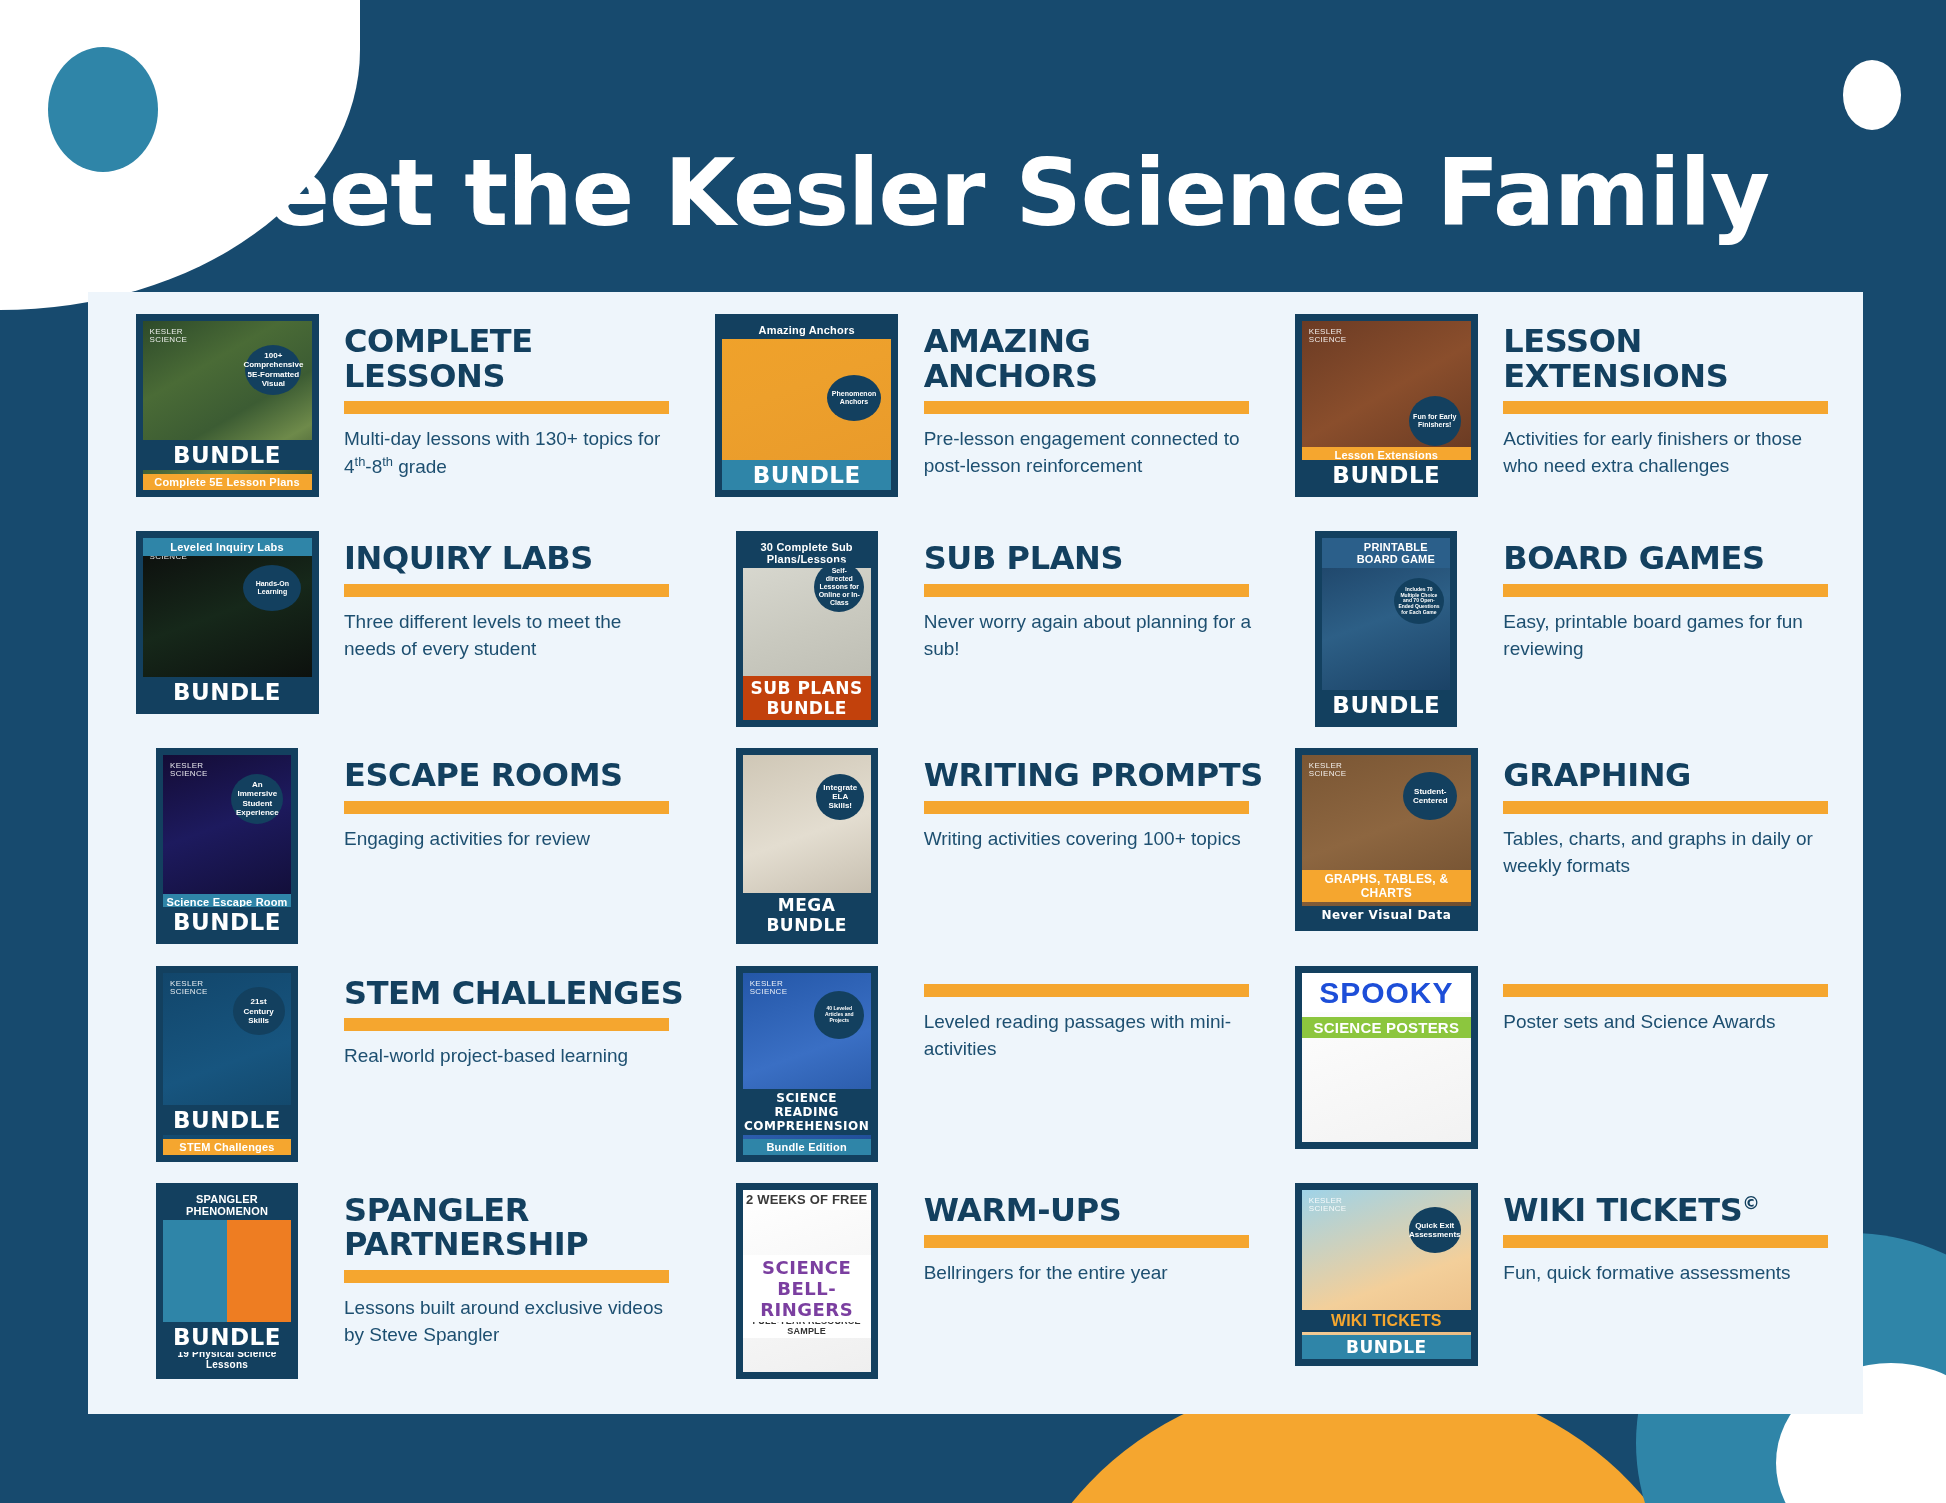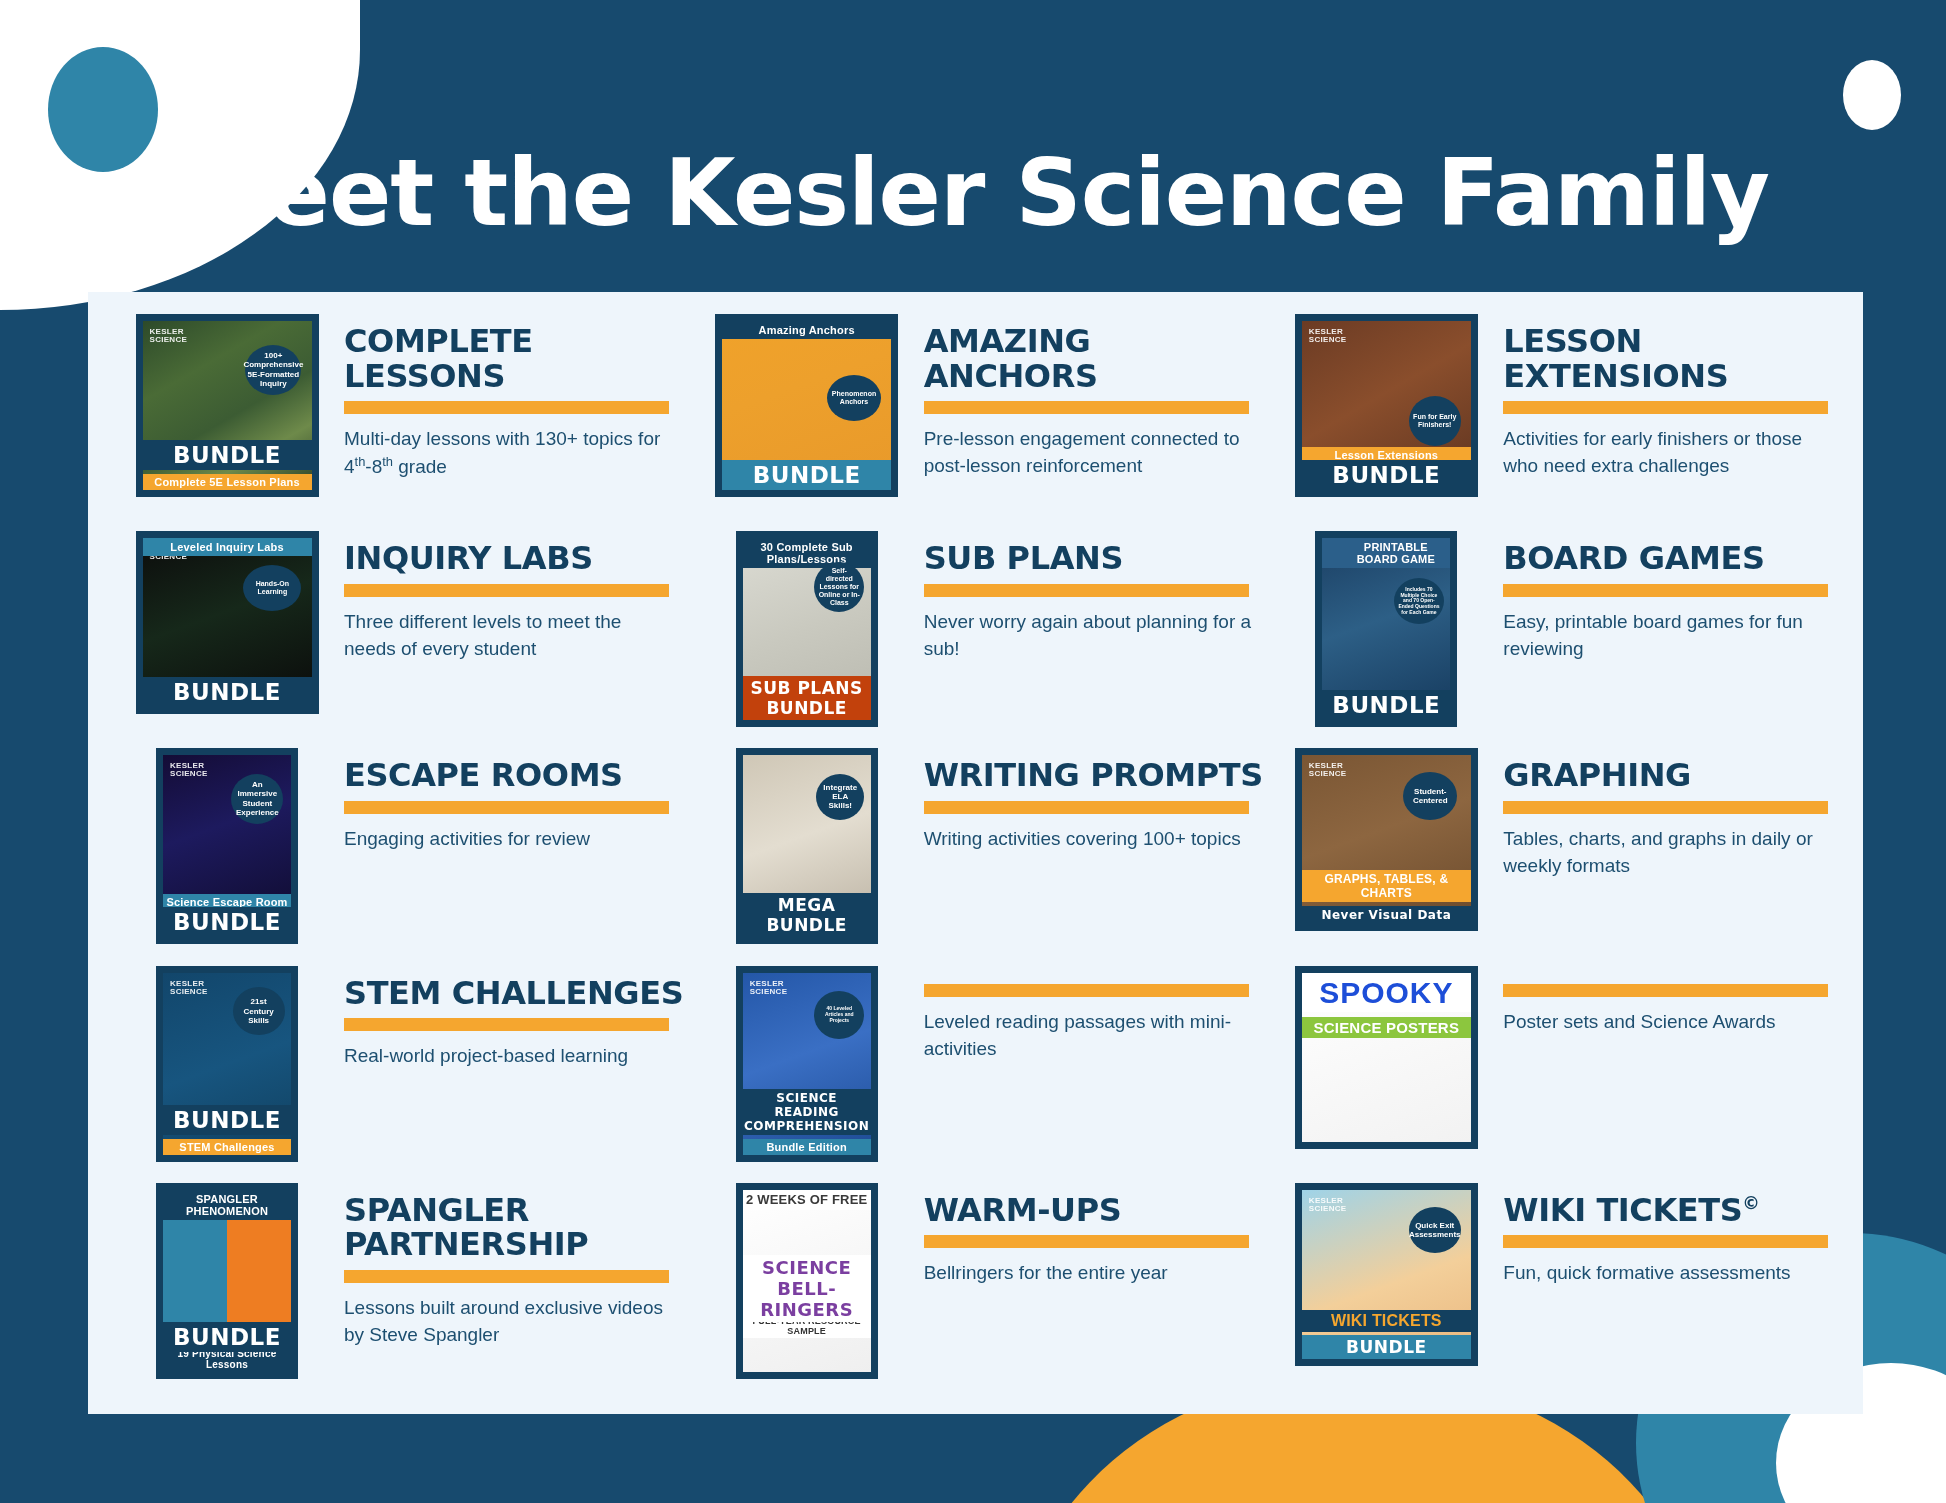--- a/index.html
+++ b/index.html
@@ -120,21 +120,21 @@
   .bundle-bar.xsmall{font-size:14px;}
   .sub-bar{
     position:absolute;left:0;right:0;
     font-size:11px;font-weight:bold;color:#ffffff;
     text-align:center;padding:2px 0;
     letter-spacing:0.2px;
     font-family:"Liberation Sans",sans-serif;
   }
   .logo-mark{
     position:absolute;left:7px;top:7px;
-    color:#ffffff;font-size:8px;font-weight:bold;line-height:1;
+    color:#ffffff;font-size:8px;font-weight:normal;line-height:1;
     text-align:left;opacity:.9;
     letter-spacing:.3px;
   }
 
   
   .info{
     flex:1 1 auto;
     padding-left:22px;
     padding-top:10px;
     min-width:0;
@@ -175,21 +175,21 @@
 
 <h1 class="title">Meet the Kesler Science Family</h1>
 
 <div class="panel">
   <div class="grid" id="grid">
       <div class="card">
         <div class="thumb-wrap">
           <div class="thumb">
             <div class="thumb-art" style="background: linear-gradient(150deg, rgb(45, 74, 42) 0%, rgb(74, 107, 54) 30%, rgb(60, 92, 51) 55%, rgb(110, 138, 74) 75%, rgb(42, 63, 40) 100%);"></div>
             <div class="logo-mark" style="width: 52px;">KESLER SCIENCE</div>
-            <div class="badge" style="top: 14%; right: 6%; width: 56px; height: 50px;">100+ Comprehensive 5E-Formatted Inquiry</div>
+            <div class="badge" style="top: 14%; right: 6%; width: 56px; height: 50px;">100+ Comprehensive 5E-Formatted Visual</div>
             <div class="sub-bar" style="background: rgb(245, 166, 47); bottom: 0px;">Complete 5E Lesson Plans</div>
             <div class="bundle-bar" style="background: rgb(19, 64, 95); bottom: 20px;">BUNDLE</div>
           </div>
         </div>
         <div class="info">
           <div class="item-title">COMPLETE LESSONS</div>
           <div class="rule"></div>
           <div class="item-desc">Multi-day lessons with 130+ topics for 4<sup>th</sup>-8<sup>th</sup> grade</div>
         </div>
       </div>

